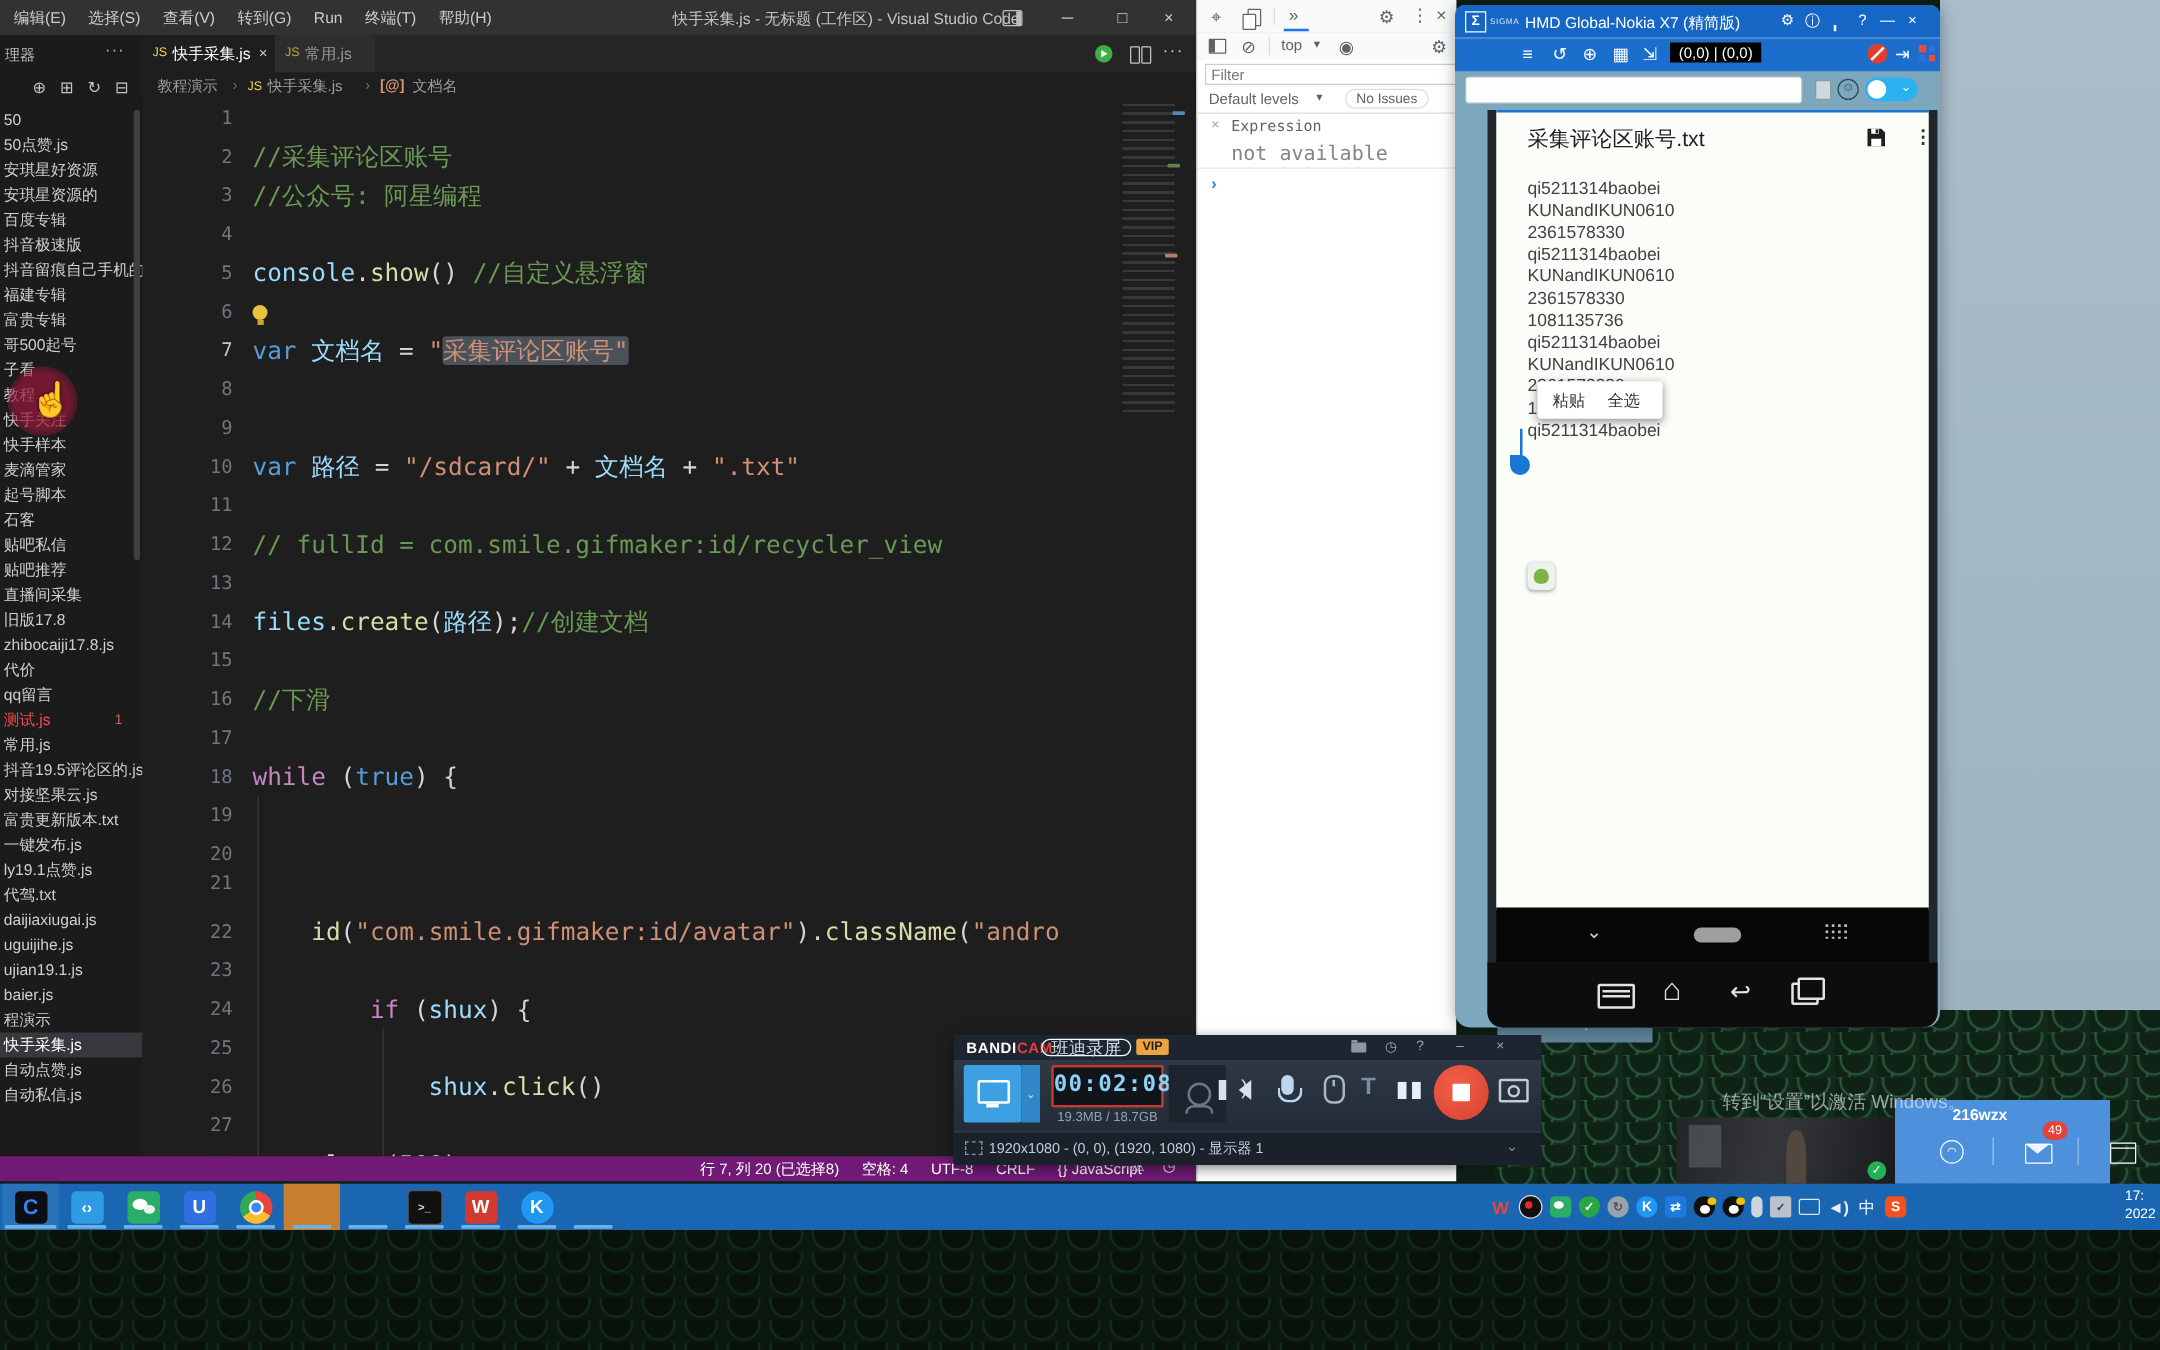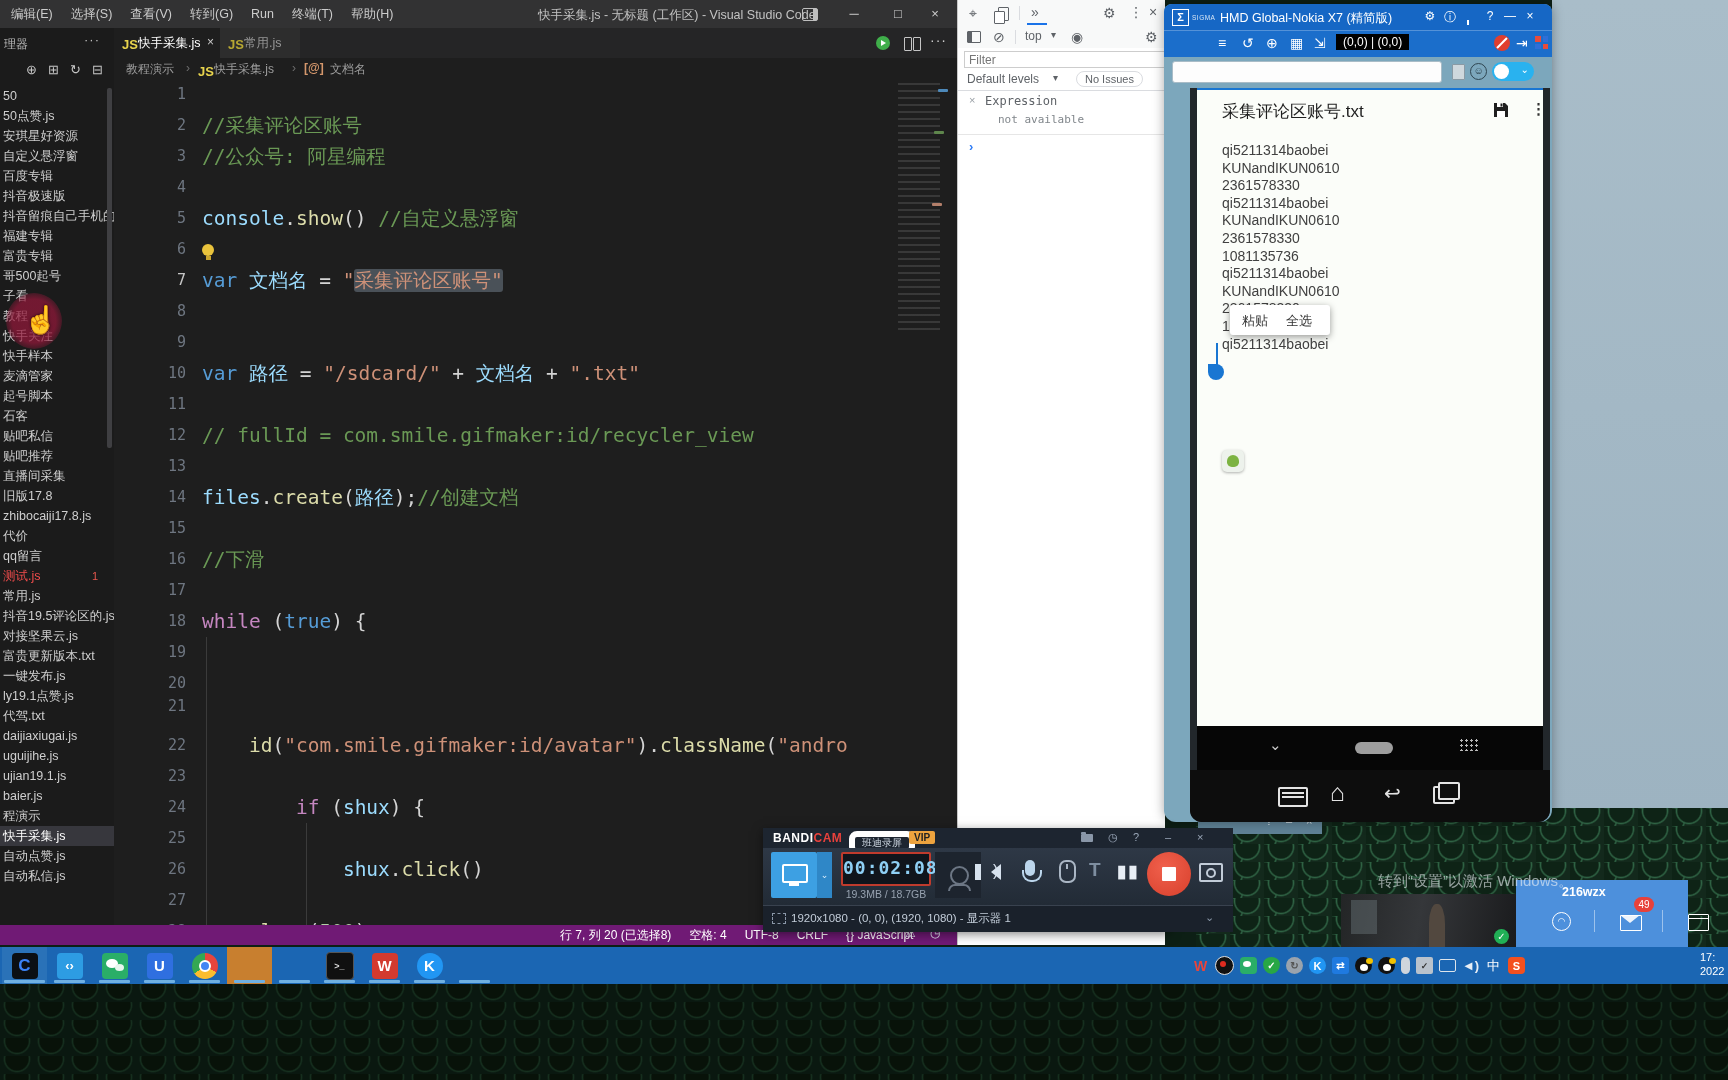--- a/index.html
+++ b/index.html
@@ -35,21 +35,21 @@
   .frow .flabel{padding-left:3px}
   .fsel{background:#37373d;color:#ffffff}
   .fred{color:#f14c4c}
   .fbadge{position:absolute;right:16px;top:0;color:#e5574d;font-size:11px}
   .sb-scroll{left:107px;top:60px;width:5px;height:360px;background:#3f3f42;border-radius:2px}
   
   .tabbar{left:114px;top:28px;width:843px;height:30px;background:#252526}
   .tab{position:absolute;top:0;height:30px;font-size:12.5px}
   .tab1{left:0;width:106px;background:#1e1e1e;color:#ffffff}
   .tab2{left:106px;width:80px;background:#2d2d2d;color:#969696}
-  .jsic{position:absolute;left:8px;top:9px;font-size:13px;font-weight:bold;color:#e8d44d}
+  .jsic{position:absolute;left:8px;top:9px;font-size:10px;font-weight:normal;color:#e8d44d}
   .tab .tlabel{position:absolute;left:24px;top:7px}
   .tab .tclose{position:absolute;right:6px;top:7px;color:#cccccc;font-size:12px}
   .tb-green{left:762px;top:8px;width:14px;height:14px;border-radius:50%;background:#3fae4a}
   .tb-green i{position:absolute;left:5px;top:3.5px;width:0;height:0;border-left:5px solid #fff;border-top:3.5px solid transparent;border-bottom:3.5px solid transparent}
   .tb-split{left:790px;top:9px;width:6px;height:12px;border:1.5px solid #c5c5c5;border-radius:1px}
   .tb-split i{position:absolute;left:8px;top:-1.5px;width:6px;height:12px;border:1.5px solid #c5c5c5;border-radius:1px}
   .tb-more{left:816px;top:4px;color:#cccccc;font-size:14px;letter-spacing:1px}
   
   .crumbs{left:114px;top:58px;width:843px;height:21px;background:#1e1e1e;color:#9d9d9d;font-size:12px}
   .crumbs span{position:absolute;top:3px}
@@ -162,21 +162,21 @@
   .qq-badge{position:absolute;left:118px;top:17px;min-width:14px;height:15px;background:#e7413a;border-radius:8px;
             font-size:10px;text-align:center;line-height:15px;padding:0 3px}
   .qq-win{position:absolute;left:172px;top:34px;width:19px;height:15px;border:1.5px solid #fff;border-radius:1px}
   .qq-win i{position:absolute;left:0;right:0;top:2.5px;height:1.5px;background:#fff}
   .watermark{left:1378px;top:872px;color:rgba(235,240,245,.62);font-size:15px;white-space:nowrap}
   
   .bandicam{left:763px;top:828px;width:407px;height:103px;background:#27303d;box-shadow:0 3px 10px rgba(0,0,0,.5)}
   .bc-title{position:absolute;left:0;top:0;width:470px;height:20px;background:#1d2530;color:#fff;font-size:12px}
   .bc-brand{position:absolute;left:10px;top:3px;font-weight:bold;letter-spacing:.5px}
   .bc-brand b{color:#e8413c}
-  .bc-cn{position:absolute;left:86px;top:3px;border:6px solid #ffffff;border-radius:8px;color:#cfd8e3;font-size:10px;padding:0 7px;line-height:12px}
+  .bc-cn{position:absolute;left:70px;top:3px;border:1px solid #ffffff;border-radius:8px;color:#cfd8e3;font-size:14px;padding:0 7px;line-height:12px}
   .bc-vip{position:absolute;left:146px;top:3px;background:#eda33e;color:#222;font-weight:bold;font-size:10px;border-radius:2px;padding:1px 5px}
   .bc-tic{position:absolute;top:3px;color:#9aa7b8;font-size:11px}
   .bc-folder{width:12px;height:8px;background:#8a97a8;border-radius:1px;margin-top:3px}
   .bc-folder:before{content:"";position:absolute;left:0;top:-2px;width:5px;height:2px;background:#8a97a8;border-radius:1px 1px 0 0}
   .bc-body{position:absolute;left:0;top:20px;width:470px;height:57px;background:linear-gradient(180deg,#2e3846,#222b36)}
   .bc-mon{position:absolute;left:8px;top:4px;width:46px;height:46px;background:#3da0e3;border-radius:2px}
   .bc-mon i{position:absolute;left:11px;top:12px;width:22px;height:15px;border:2.5px solid #fff;border-radius:2px}
   .bc-mon b{position:absolute;left:18px;top:31px;width:10px;height:2.5px;background:#fff}
   .bc-caret{position:absolute;left:54px;top:4px;width:15px;height:46px;background:#2f87c7;color:#dceefc;font-size:9px;text-align:center;line-height:46px}
   .bc-timer{position:absolute;left:78px;top:4px;width:86px;height:30px;background:#10151c;border:2px solid #bf3b2d;border-radius:2px;
@@ -285,21 +285,21 @@
       <div class="abs sb-tools">
         <span style="left:26px">⊕</span>
         <span style="left:48px">⊞</span>
         <span style="left:70px">↻</span>
         <span style="left:92px">⊟</span>
       </div>
       <div id="file-list">
           <div class="frow"><span class="flabel">50</span></div>
           <div class="frow"><span class="flabel">50点赞.js</span></div>
           <div class="frow"><span class="flabel">安琪星好资源</span></div>
-          <div class="frow"><span class="flabel">自定义悬浮窗</span></div>
+          <div class="frow"><span class="flabel">安琪星资源的</span></div>
           <div class="frow"><span class="flabel">百度专辑</span></div>
           <div class="frow"><span class="flabel">抖音极速版</span></div>
           <div class="frow"><span class="flabel">抖音留痕自己手机的</span></div>
           <div class="frow"><span class="flabel">福建专辑</span></div>
           <div class="frow"><span class="flabel">富贵专辑</span></div>
           <div class="frow"><span class="flabel">哥500起号</span></div>
           <div class="frow"><span class="flabel">子看</span></div>
           <div class="frow"><span class="flabel">教程</span></div>
           <div class="frow"><span class="flabel">快手关注</span></div>
           <div class="frow"><span class="flabel">快手样本</span></div>
@@ -527,21 +527,21 @@
       <input id="dt-filter" placeholder="Filter" style="">
     </div>
     <div class="dt-row" style="top:69px;height:21px;background:#fff">
       <span class="dt-ic" style="left:9px;top:3px;font-size:12px">Default levels</span>
       <span class="dt-ic" style="left:95px;top:3px;font-size:10px">▾</span>
       <span class="dt-chip" style="left:118px;top:2px">No Issues</span>
     </div>
     <div class="abs" style="left:0;top:90px;width:207px;height:44px;border-bottom:1px solid #e6e6e6">
       <span class="dt-ic" style="left:11px;top:4px;color:#9aa0a6;font-size:11px">×</span>
       <span class="abs dt-mono" style="left:27px;top:4px;color:#5f6368;font-size:12px">Expression</span>
-      <span class="abs dt-mono" style="left:40px;top:23px;color:#80868b;font-size:11px">not available</span>
+      <span class="abs dt-mono" style="left:27px;top:23px;color:#80868b;font-size:16px">not available</span>
     </div>
     <span class="abs" style="left:11px;top:139px;color:#2e7cf6;font-weight:bold;font-size:13px">›</span>
   </div>
 
   <div class="abs ghost">
     <span style="left:68px">?</span>
     <span style="left:88px">–</span>
     <span style="left:108px">×</span>
   </div>
 

